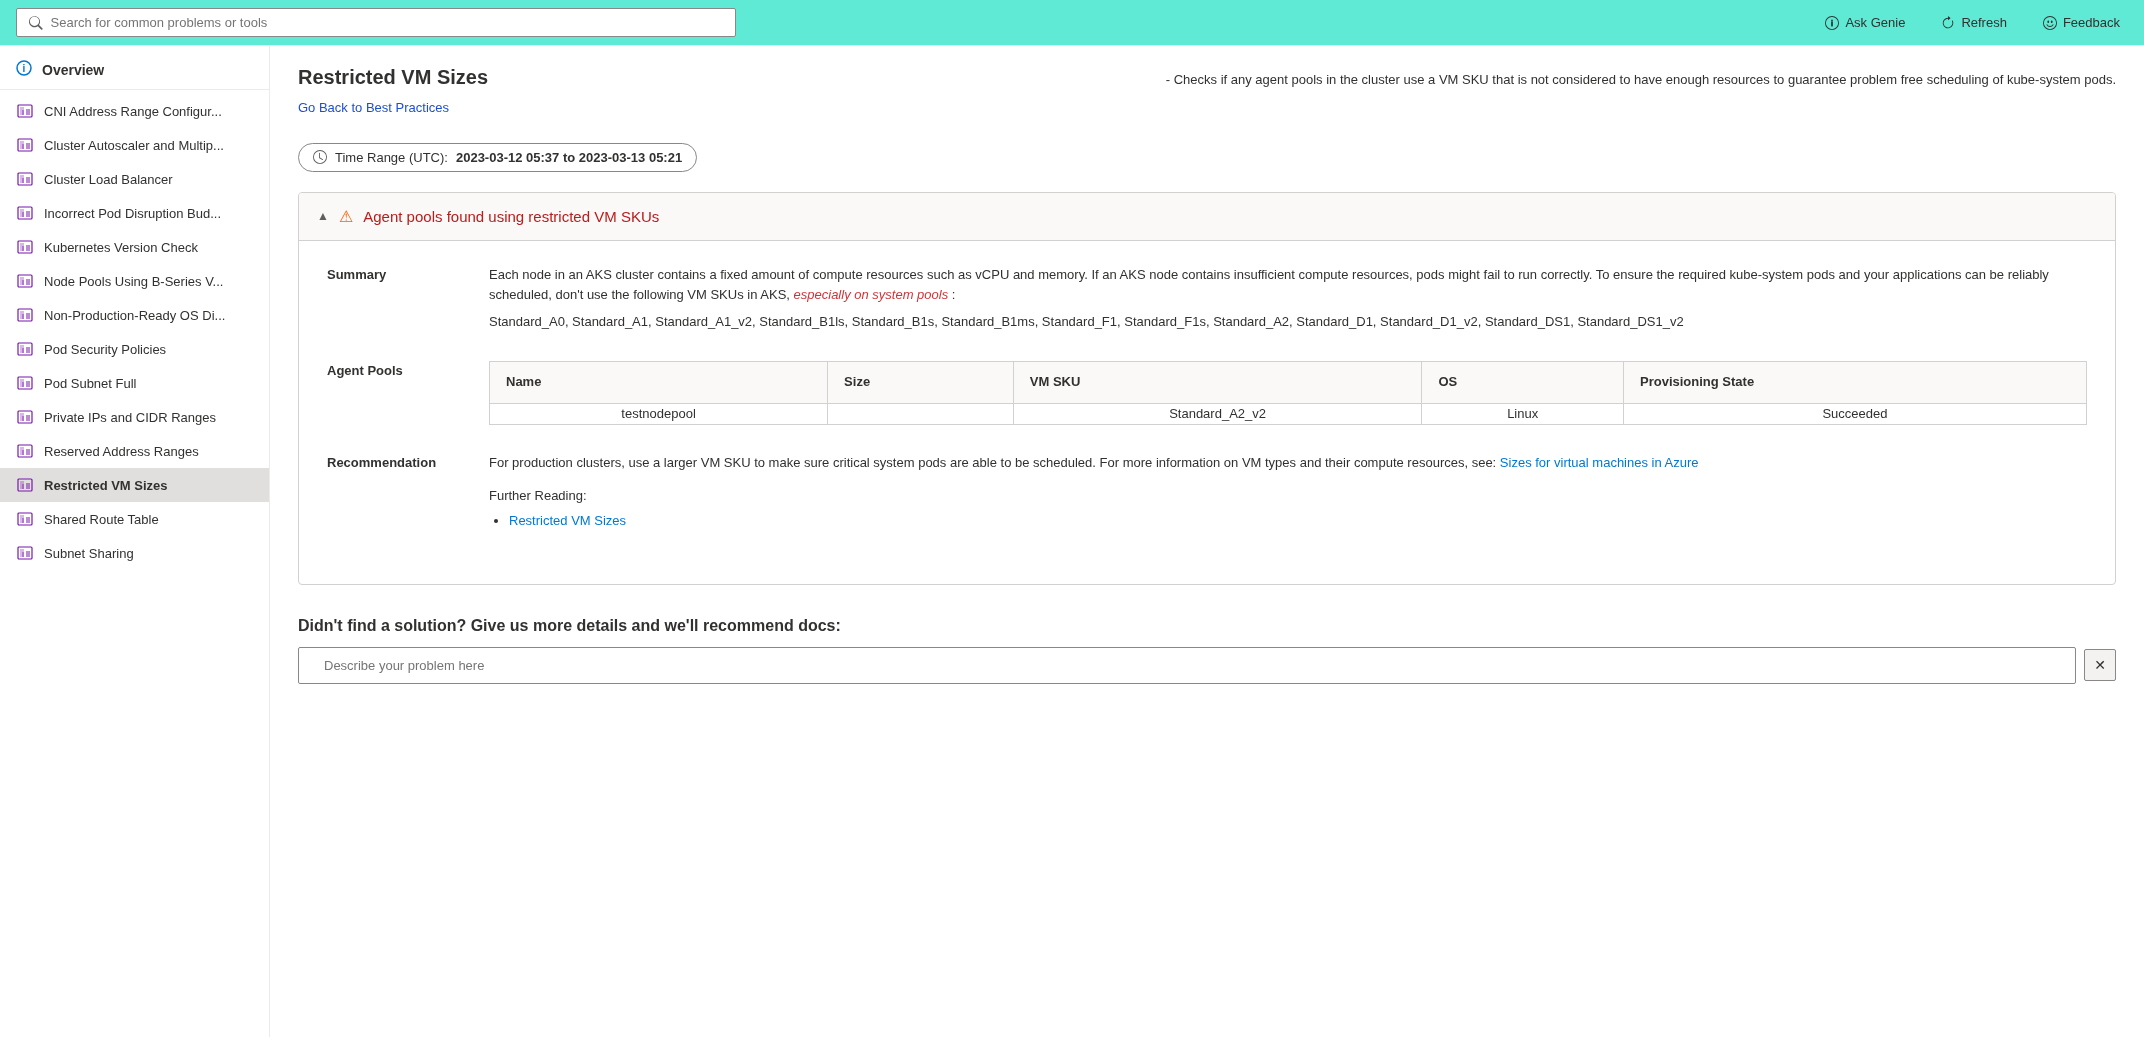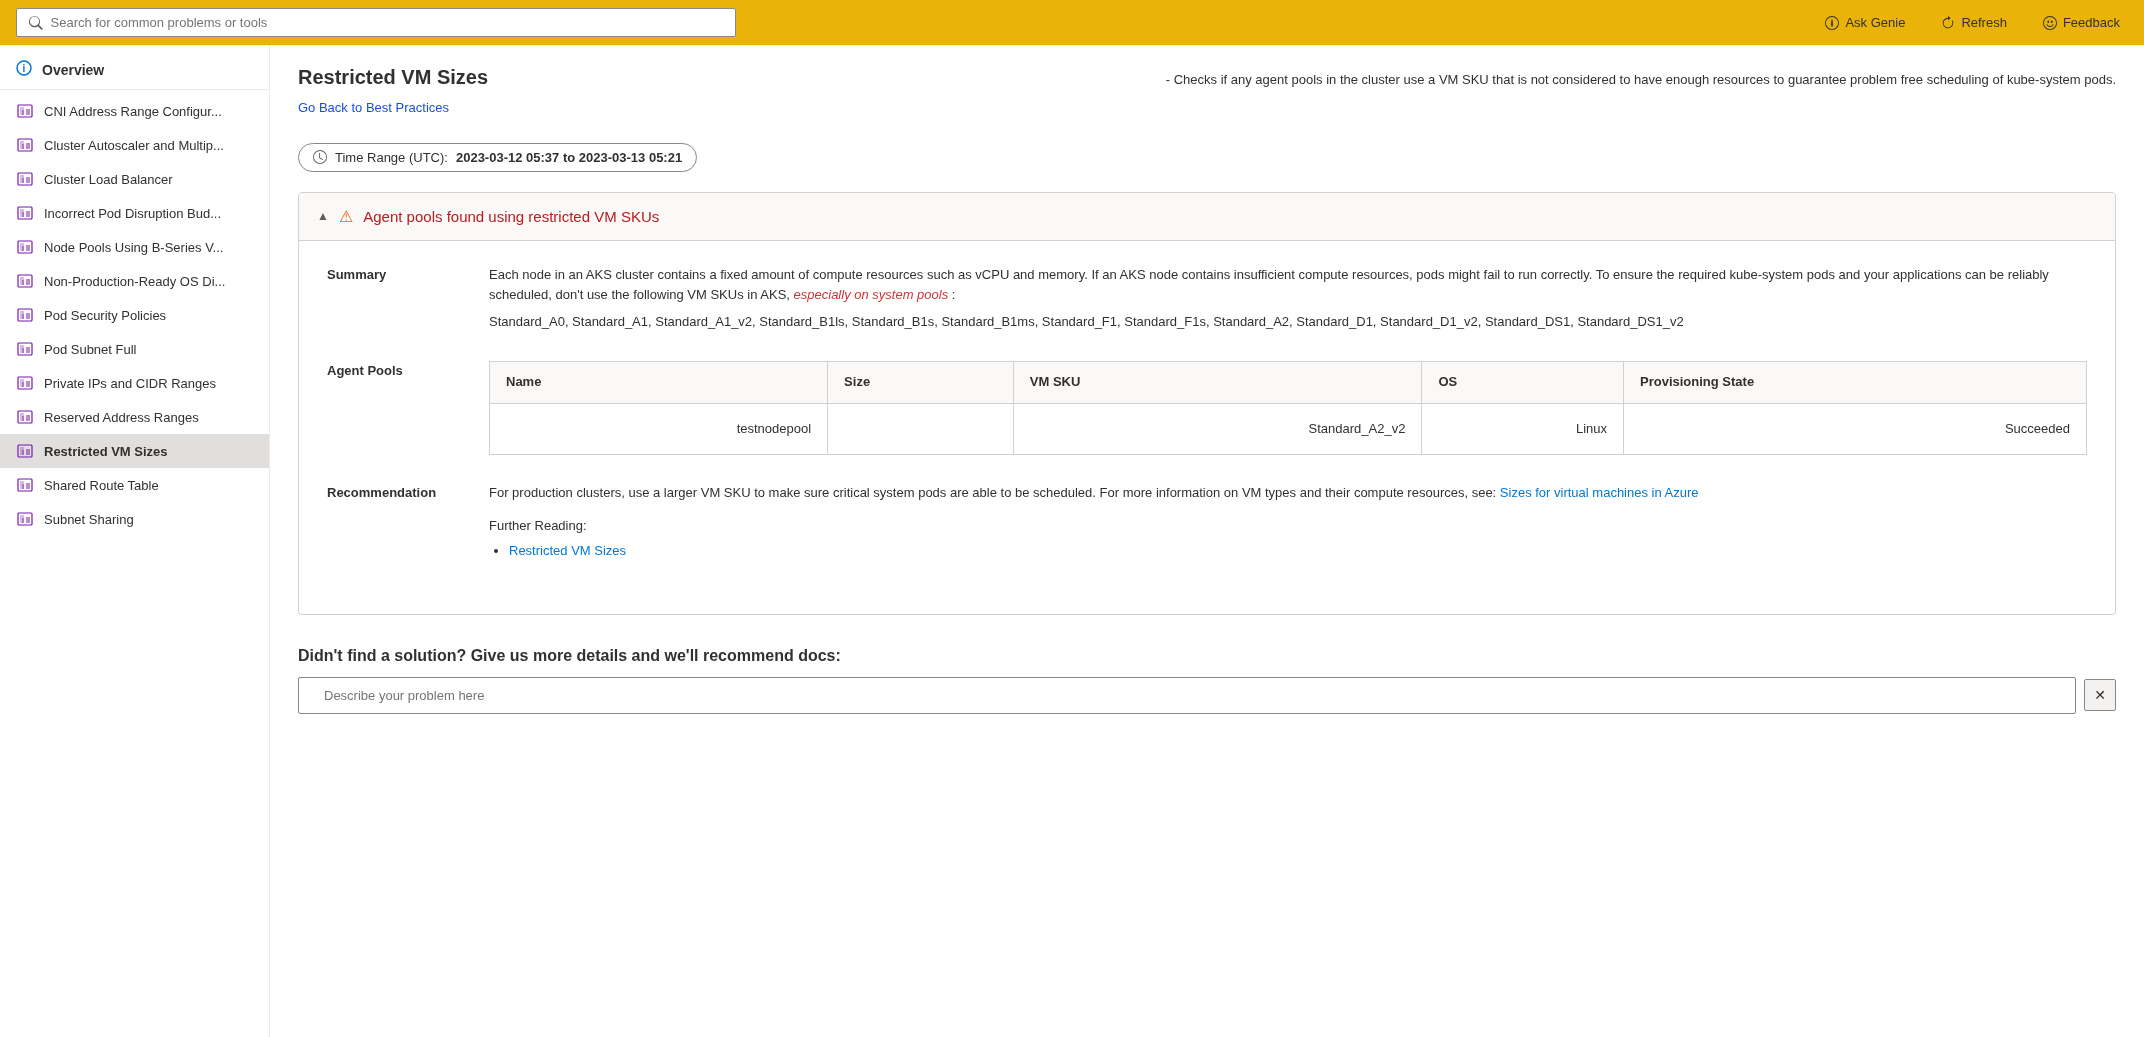--- a/index.html
+++ b/index.html
@@ -1,20 +1,20 @@
 <!DOCTYPE html>
 <html><head>
   <meta charset="utf-8">
   <style>
     * { box-sizing: border-box; margin: 0; padding: 0; }
     body { font-family: 'Segoe UI', Arial, sans-serif; font-size: 13px; color: #323130; background: #fff; display: flex; flex-direction: column; height: 100vh; overflow: hidden; }
 
     
     .topbar {
-      display: flex; align-items: center; padding: 8px 16px; border-bottom: 1px solid #edebe9; gap: 12px; flex-shrink: 0; background: #eab308;
+      display: flex; align-items: center; padding: 8px 16px; border-bottom: 1px solid #edebe9; gap: 12px; flex-shrink: 0; background: #5eead4;
     }
     .search-box {
       display: flex; align-items: center; border: 1px solid #8a8886; border-radius: 2px; padding: 6px 12px; flex: 1; max-width: 720px; gap: 8px; background: #fff;
     }
     .search-box input {
       border: none; outline: none; font-size: 13px; color: #605e5c; width: 100%; background: transparent;
     }
     .search-icon-svg { color: #605e5c; }
     .topbar-actions { display: flex; align-items: flex-end; gap: 20px; margin-left: auto; }
     .topbar-btn {
@@ -74,21 +74,21 @@
 
     .highlight-red { color: #d13438; font-style: italic; }
     .sku-list { margin-top: 6px; color: #323130; }
 
     
     .pools-table { width: 100%; border-collapse: collapse; margin-top: 0; border: 1px solid #d1d1d1; }
     .pools-table th {
       background: #faf9f8; border: 1px solid #d1d1d1; padding: 10px 16px; text-align: left; font-weight: 600; font-size: 13px;
     }
     .pools-table td {
-      border: 1px solid #d1d1d1; padding: 15px 16px; text-align: right; font-size: 13px;
+      border: 1px solid #d1d1d1; padding: 0 16px; text-align: center; font-size: 13px;
     }
 
     
     .rec-link { color: #0078d4; cursor: pointer; text-decoration: none; }
     .further-reading { margin-top: 12px; font-size: 13px; }
     .bullet-item { margin-left: 20px; margin-top: 4px; list-style-type: disc; }
 
     
     .bottom-section { margin-top: 32px; padding-bottom: 24px; }
     .bottom-title { font-size: 16px; font-weight: 600; color: #323130; margin-bottom: 12px; }
@@ -198,20 +198,31 @@
     </div>
     <div class="sidebar-item">
       <div class="icon-bar">
         <svg width="16" height="16" viewBox="0 0 16 16" fill="#7719aa">
             <rect x="1" y="2" width="14" height="12" rx="1" fill="none" stroke="#7719aa" stroke-width="1.2"></rect>
             <rect x="3" y="4" width="4" height="8" fill="#7719aa" opacity="0.3"></rect>
             <rect x="9" y="6" width="4" height="6" fill="#7719aa" opacity="0.5"></rect>
             <rect x="5" y="7" width="2" height="5" fill="#7719aa" opacity="0.4"></rect>
           </svg>
       </div>
+      <span>Kubernetes Version Check</span>
+    </div>
+    <div class="sidebar-item">
+      <div class="icon-bar">
+        <svg width="16" height="16" viewBox="0 0 16 16" fill="#7719aa">
+            <rect x="1" y="2" width="14" height="12" rx="1" fill="none" stroke="#7719aa" stroke-width="1.2"></rect>
+            <rect x="3" y="4" width="4" height="8" fill="#7719aa" opacity="0.3"></rect>
+            <rect x="9" y="6" width="4" height="6" fill="#7719aa" opacity="0.5"></rect>
+            <rect x="5" y="7" width="2" height="5" fill="#7719aa" opacity="0.4"></rect>
+          </svg>
+      </div>
       <span>Node Pools Using B-Series V...</span>
     </div>
     <div class="sidebar-item">
       <div class="icon-bar">
         <svg width="16" height="16" viewBox="0 0 16 16" fill="#7719aa">
             <rect x="1" y="2" width="14" height="12" rx="1" fill="none" stroke="#7719aa" stroke-width="1.2"></rect>
             <rect x="3" y="4" width="4" height="8" fill="#7719aa" opacity="0.3"></rect>
             <rect x="9" y="6" width="4" height="6" fill="#7719aa" opacity="0.5"></rect>
             <rect x="5" y="7" width="2" height="5" fill="#7719aa" opacity="0.4"></rect>
           </svg>

